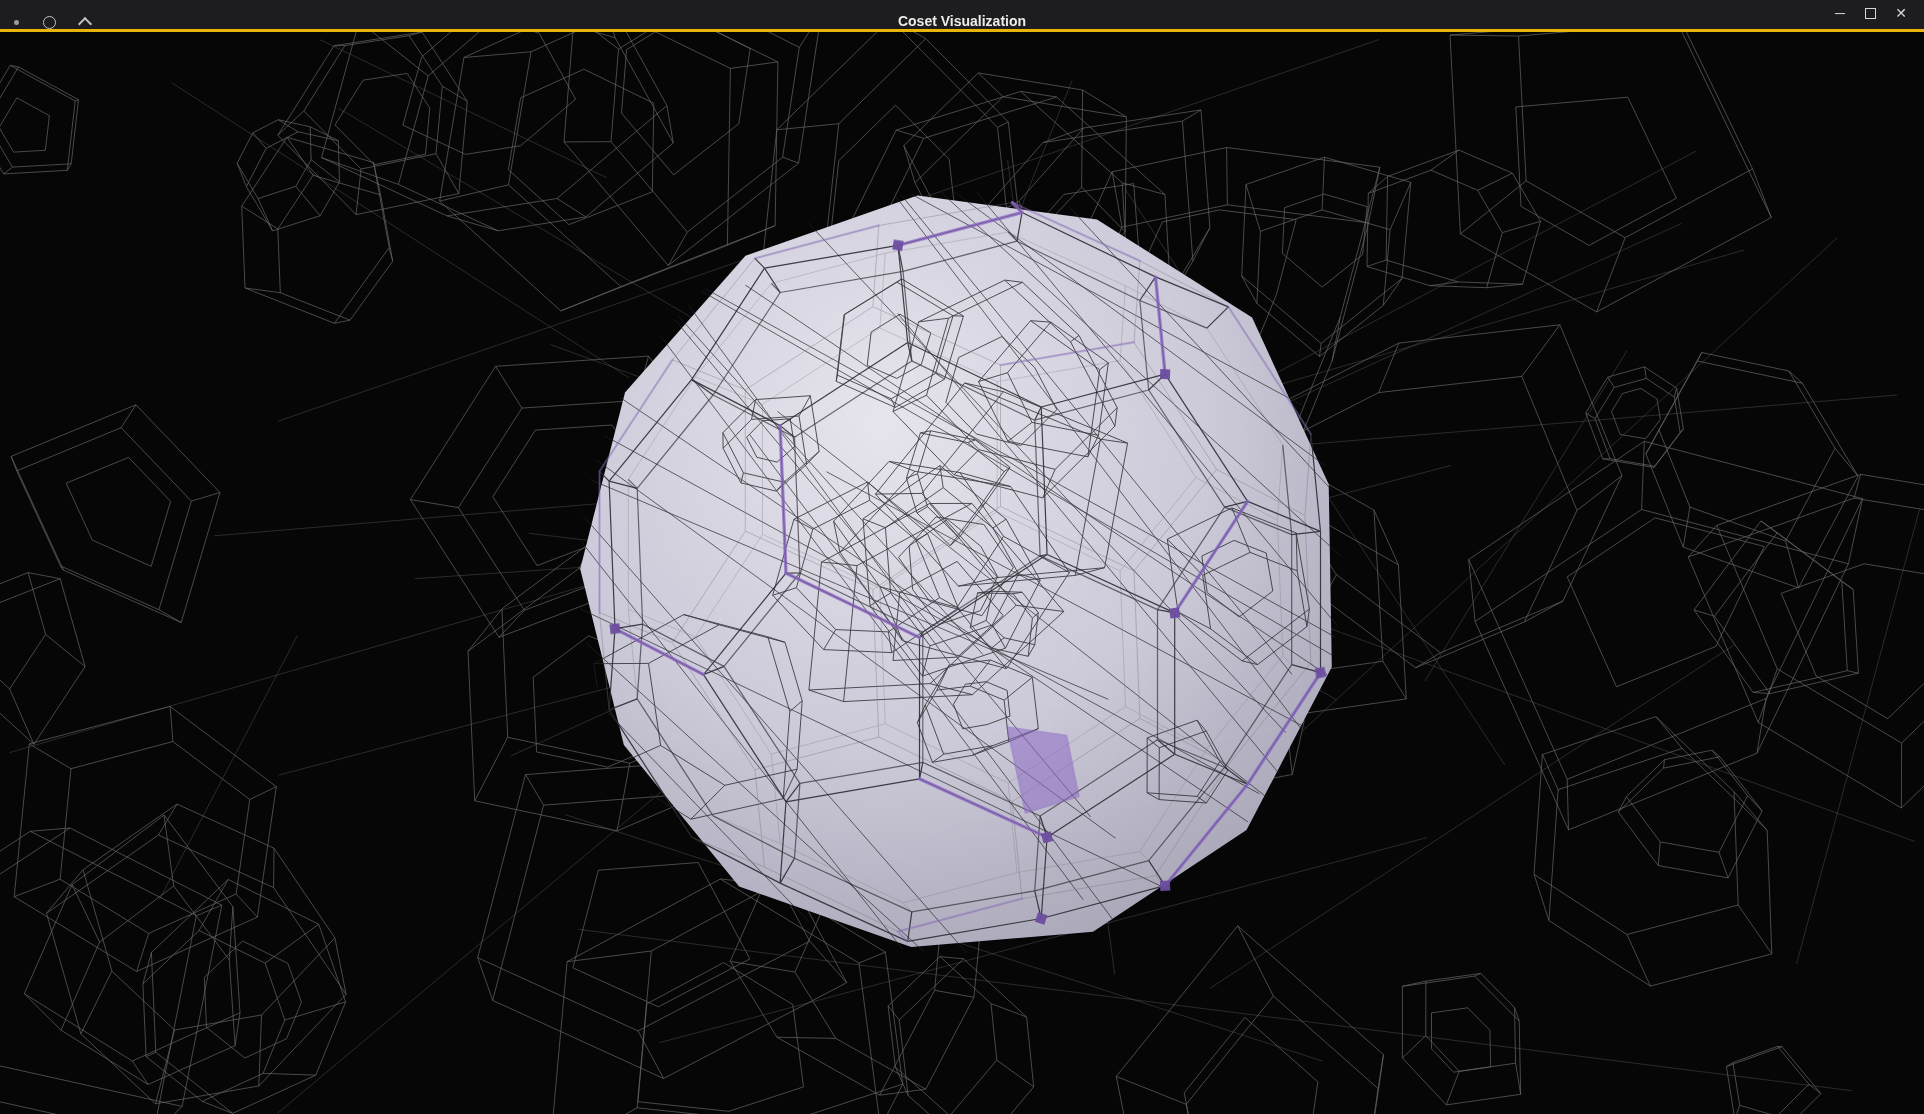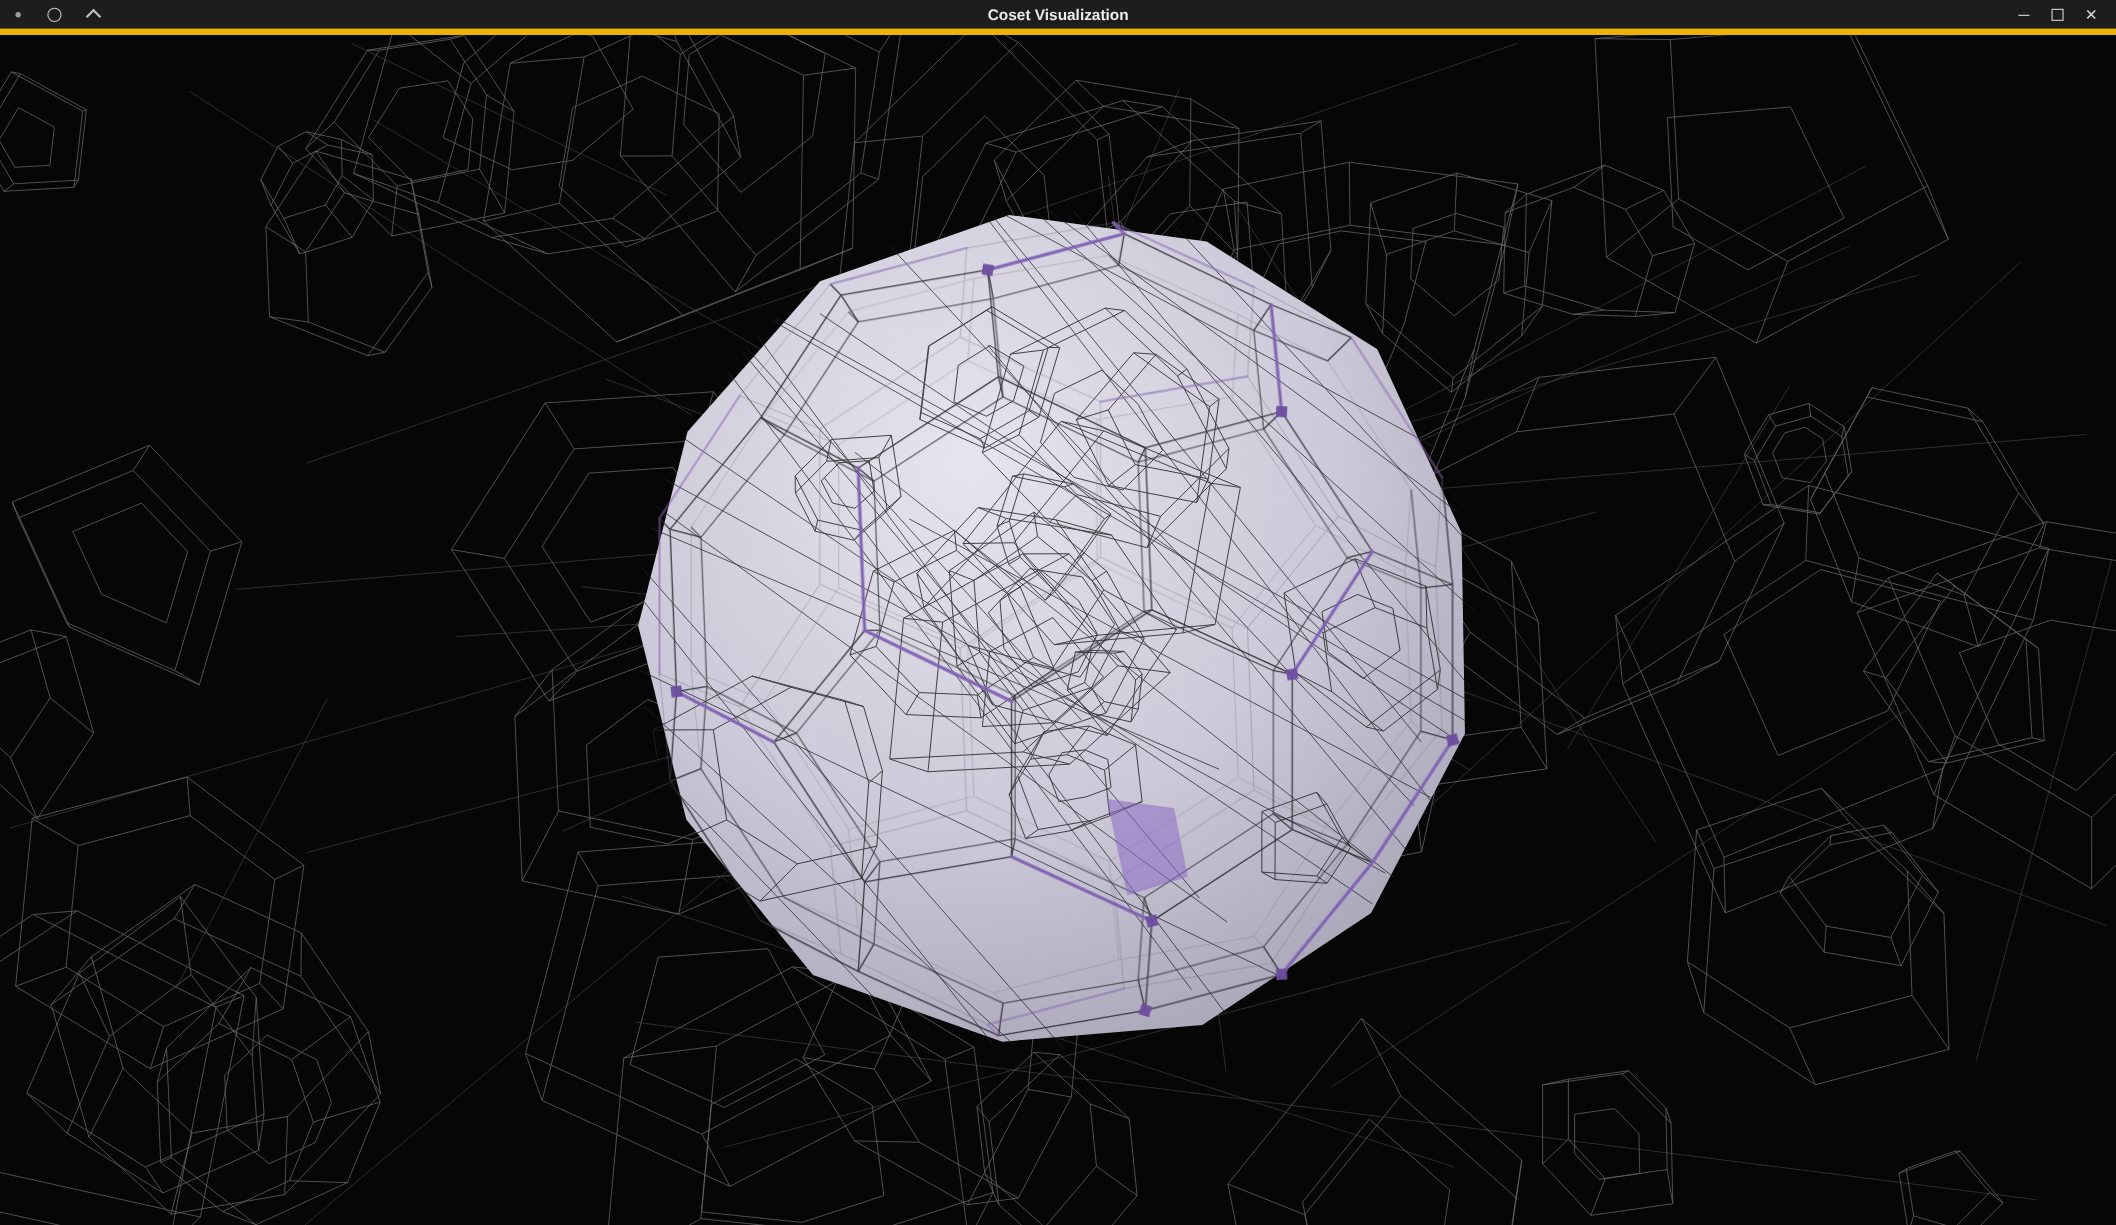--- a/index.html
+++ b/index.html
@@ -1,20 +1,20 @@
 <!DOCTYPE html>
 <html><head>
 <meta charset="utf-8">
 <style>
   *{box-sizing:border-box;margin:0;padding:0}
   html,body{width:1924px;height:1114px;background:#000;overflow:hidden;
     font-family:"Liberation Sans",sans-serif}
   .window{width:1924px;height:1114px;display:flex;flex-direction:column;background:#000}
-  .titlebar{flex:0 0 32px;height:32px;background:#1d1d1f;display:flex;align-items:center;
-    position:relative;border-bottom:6px solid #eab308}
+  .titlebar{flex:0 0 32px;height:32px;background:#1d1d1f;display:flex;align-items:flex-end;
+    position:relative;border-bottom:3px solid #eab308}
   .tb-left{display:flex;align-items:center;gap:24px;padding-left:14px;z-index:2}
   .dot{width:5px;height:5px;border-radius:50%;background:#9a9a9a;display:inline-block}
   .ring{width:13px;height:13px;border-radius:50%;border:1.5px solid #c2c2c2;display:inline-block}
   .chev{width:10px;height:10px;border-top:2px solid #c2c2c2;border-right:2px solid #c2c2c2;
     transform:rotate(-45deg);display:inline-block;margin-top:4px}
   .tb-title{position:absolute;left:0;right:0;text-align:center;font-weight:bold;
     font-size:14px;color:#ececec;pointer-events:none}
   .tb-right{margin-left:auto;display:flex;align-items:center;gap:16px;padding-right:14px;z-index:2}
   .ctl{color:#d6d6d6;font-size:14px;line-height:32px;width:18px;text-align:center;cursor:pointer}
   .maxbox{display:inline-block;width:11px;height:11px;border:1.5px solid #d6d6d6;cursor:pointer}

